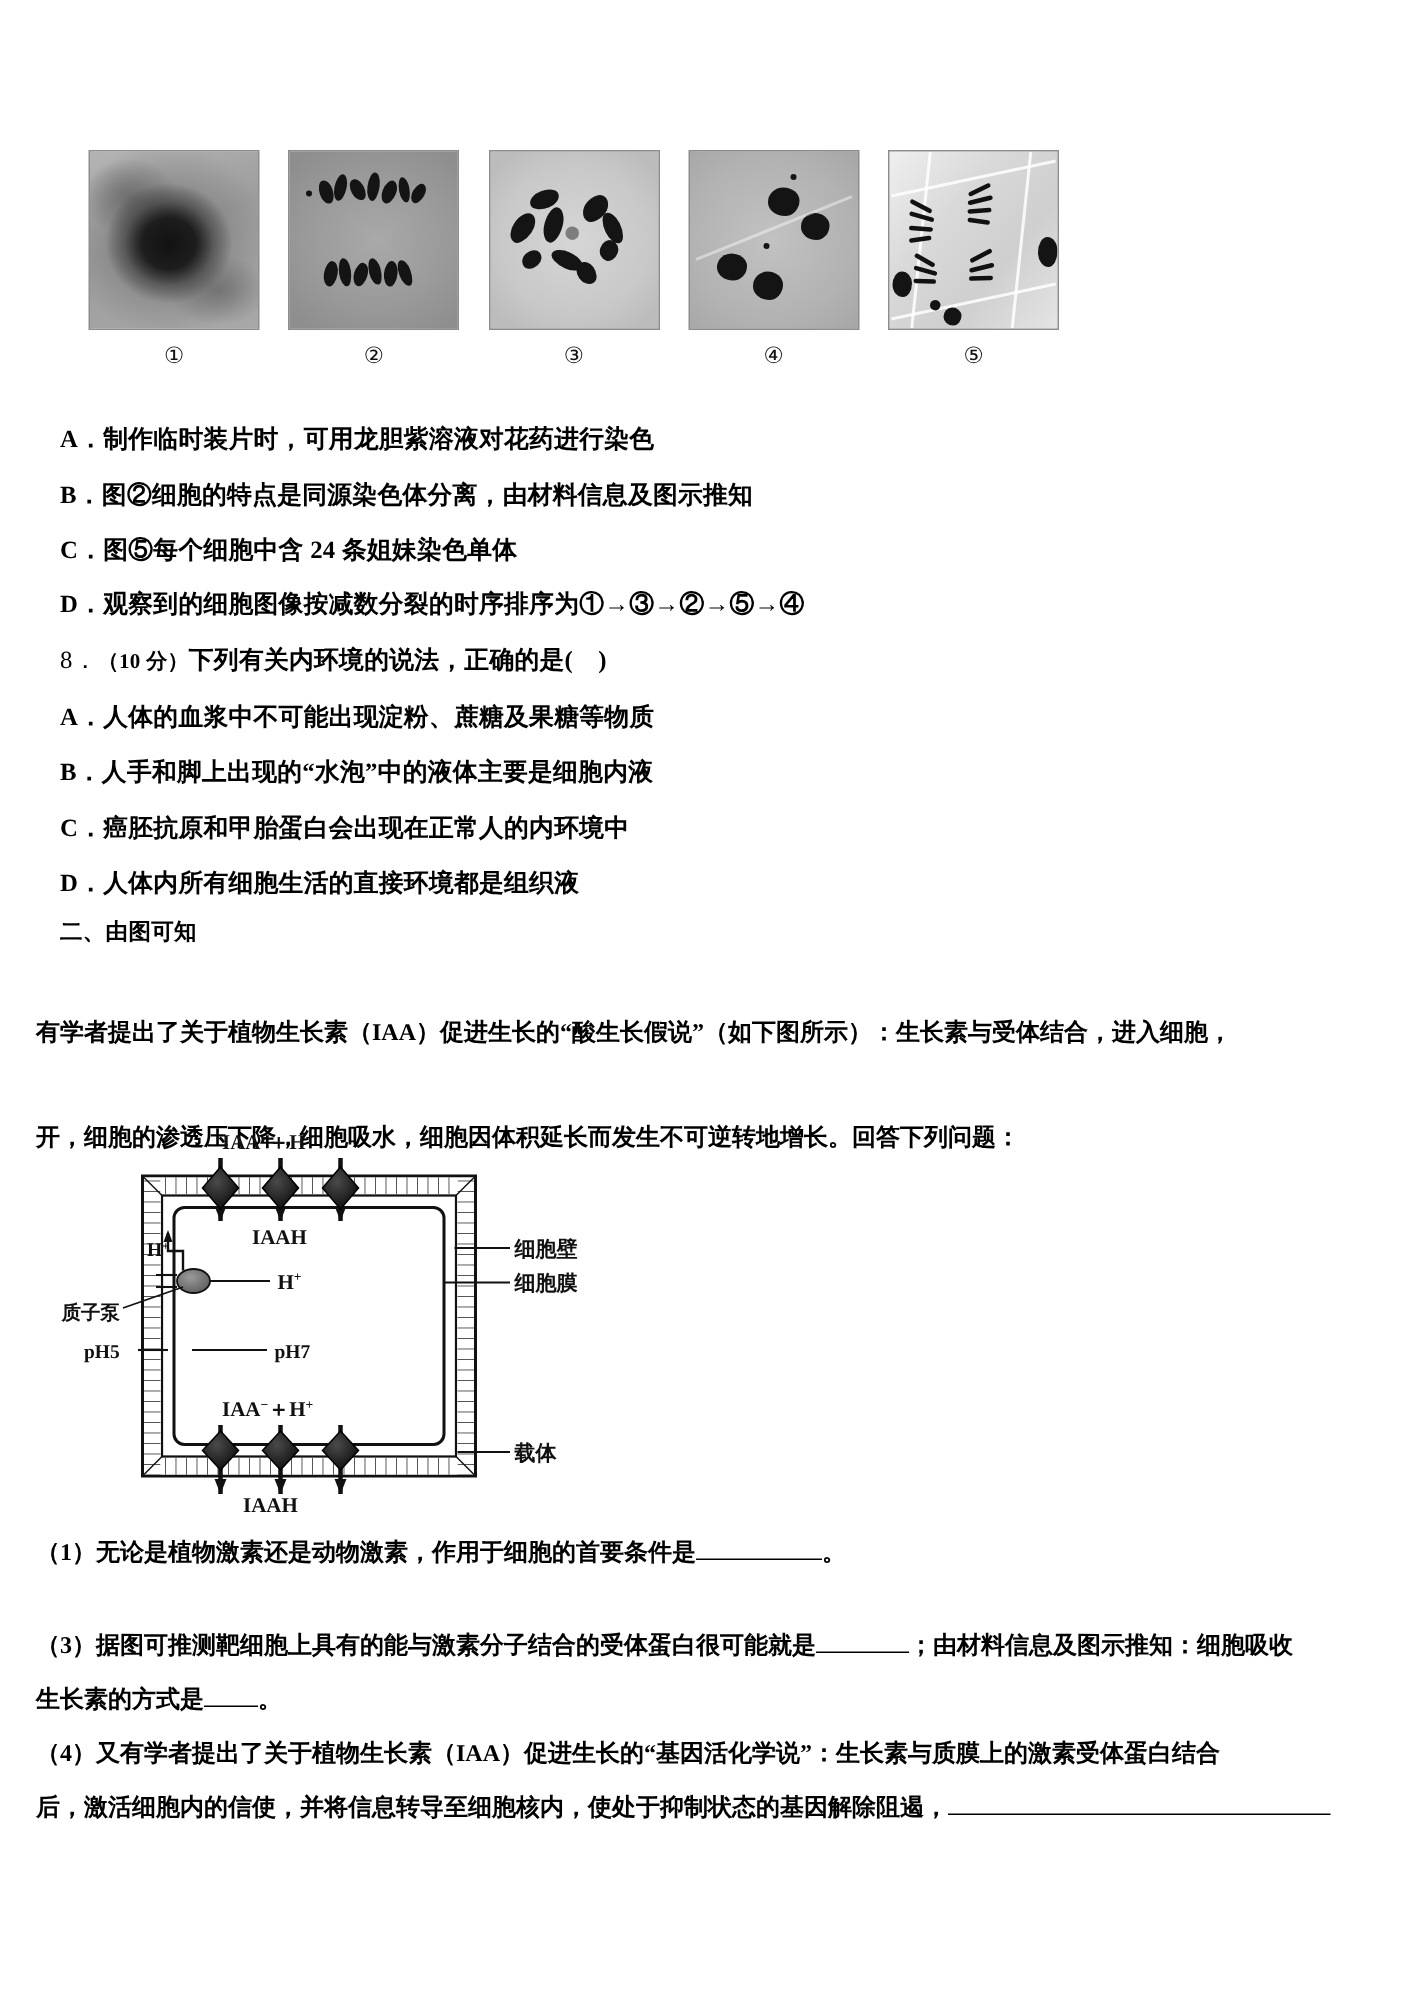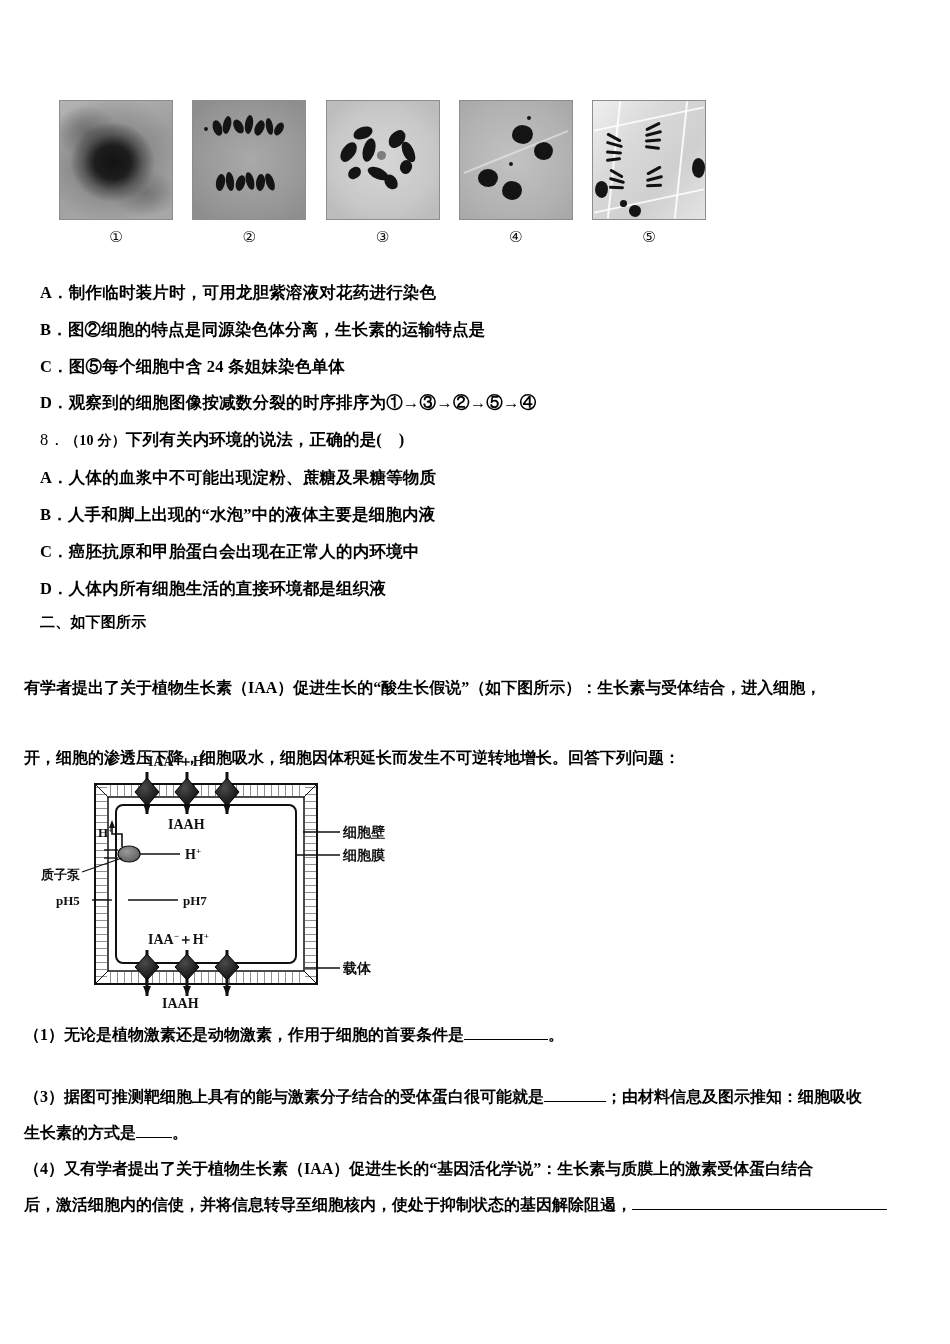--- a/index.html
+++ b/index.html
@@ -206,21 +206,21 @@
         <div class="blob" style="left:24%;top:84%;width:7px;height:7px;"></div>
       </div>
       <div class="micro-label">⑤</div>
     </div>
   </div>
 
   <div class="line opt" style="top:283px">
     <span class="tag">A．</span><span>制作临时装片时，可用龙胆紫溶液对花药进行染色</span>
   </div>
   <div class="line opt" style="top:320px">
-    <span class="tag">B．</span><span>图②细胞的特点是同源染色体分离，生长素的运输特点是</span>
+    <span class="tag">B．</span><span>图②细胞的特点是同源染色体分离，由材料信息及图示推知</span>
   </div>
   <div class="line opt" style="top:357px">
     <span class="tag">C．</span><span>图⑤每个细胞中含 24 条姐妹染色单体</span>
   </div>
   <div class="line opt" style="top:393px">
     <span class="tag">D．</span><span>观察到的细胞图像按减数分裂的时序排序为①→③→②→⑤→④</span>
   </div>
 
   <div class="line qline" style="top:430px">
     <span class="qnum">8．</span><span class="small">（10 分）</span><span>下列有关内环境的说法，正确的是(　)</span>
@@ -231,21 +231,21 @@
   <div class="line opt" style="top:505px">
     <span class="tag">B．</span><span>人手和脚上出现的“水泡”中的液体主要是细胞内液</span>
   </div>
   <div class="line opt" style="top:542px">
     <span class="tag">C．</span><span>癌胚抗原和甲胎蛋白会出现在正常人的内环境中</span>
   </div>
   <div class="line opt" style="top:579px">
     <span class="tag">D．</span><span>人体内所有细胞生活的直接环境都是组织液</span>
   </div>
 
-  <div class="line" style="top:613px;font-size:15px;">二、如下图所示</div>
+  <div class="line" style="top:613px;font-size:15px;">二、由图可知</div>
 
 
   <div class="para" style="top:678px">有学者提出了关于植物生长素（IAA）促进生长的“酸生长假说”（如下图所示）：生长素与受体结合，进入细胞，</div>
 
 
   <div class="para" style="top:748px">开，细胞的渗透压下降，细胞吸水，细胞因体积延长而发生不可逆转地增长。回答下列问题：</div>
 
   <div class="diagram">
     <svg width="400" height="258" viewBox="0 0 400 258" xmlns="http://www.w3.org/2000/svg">
       <defs>

